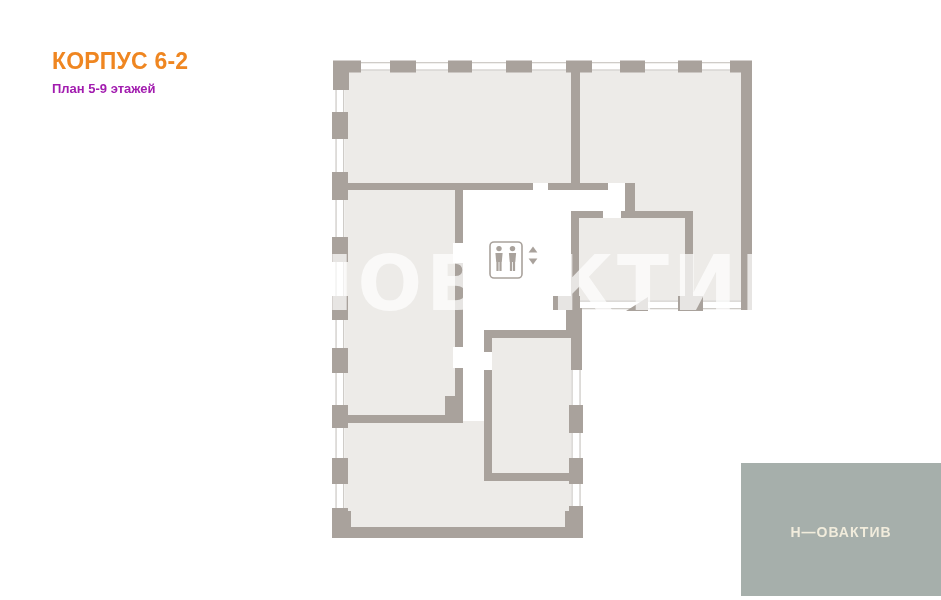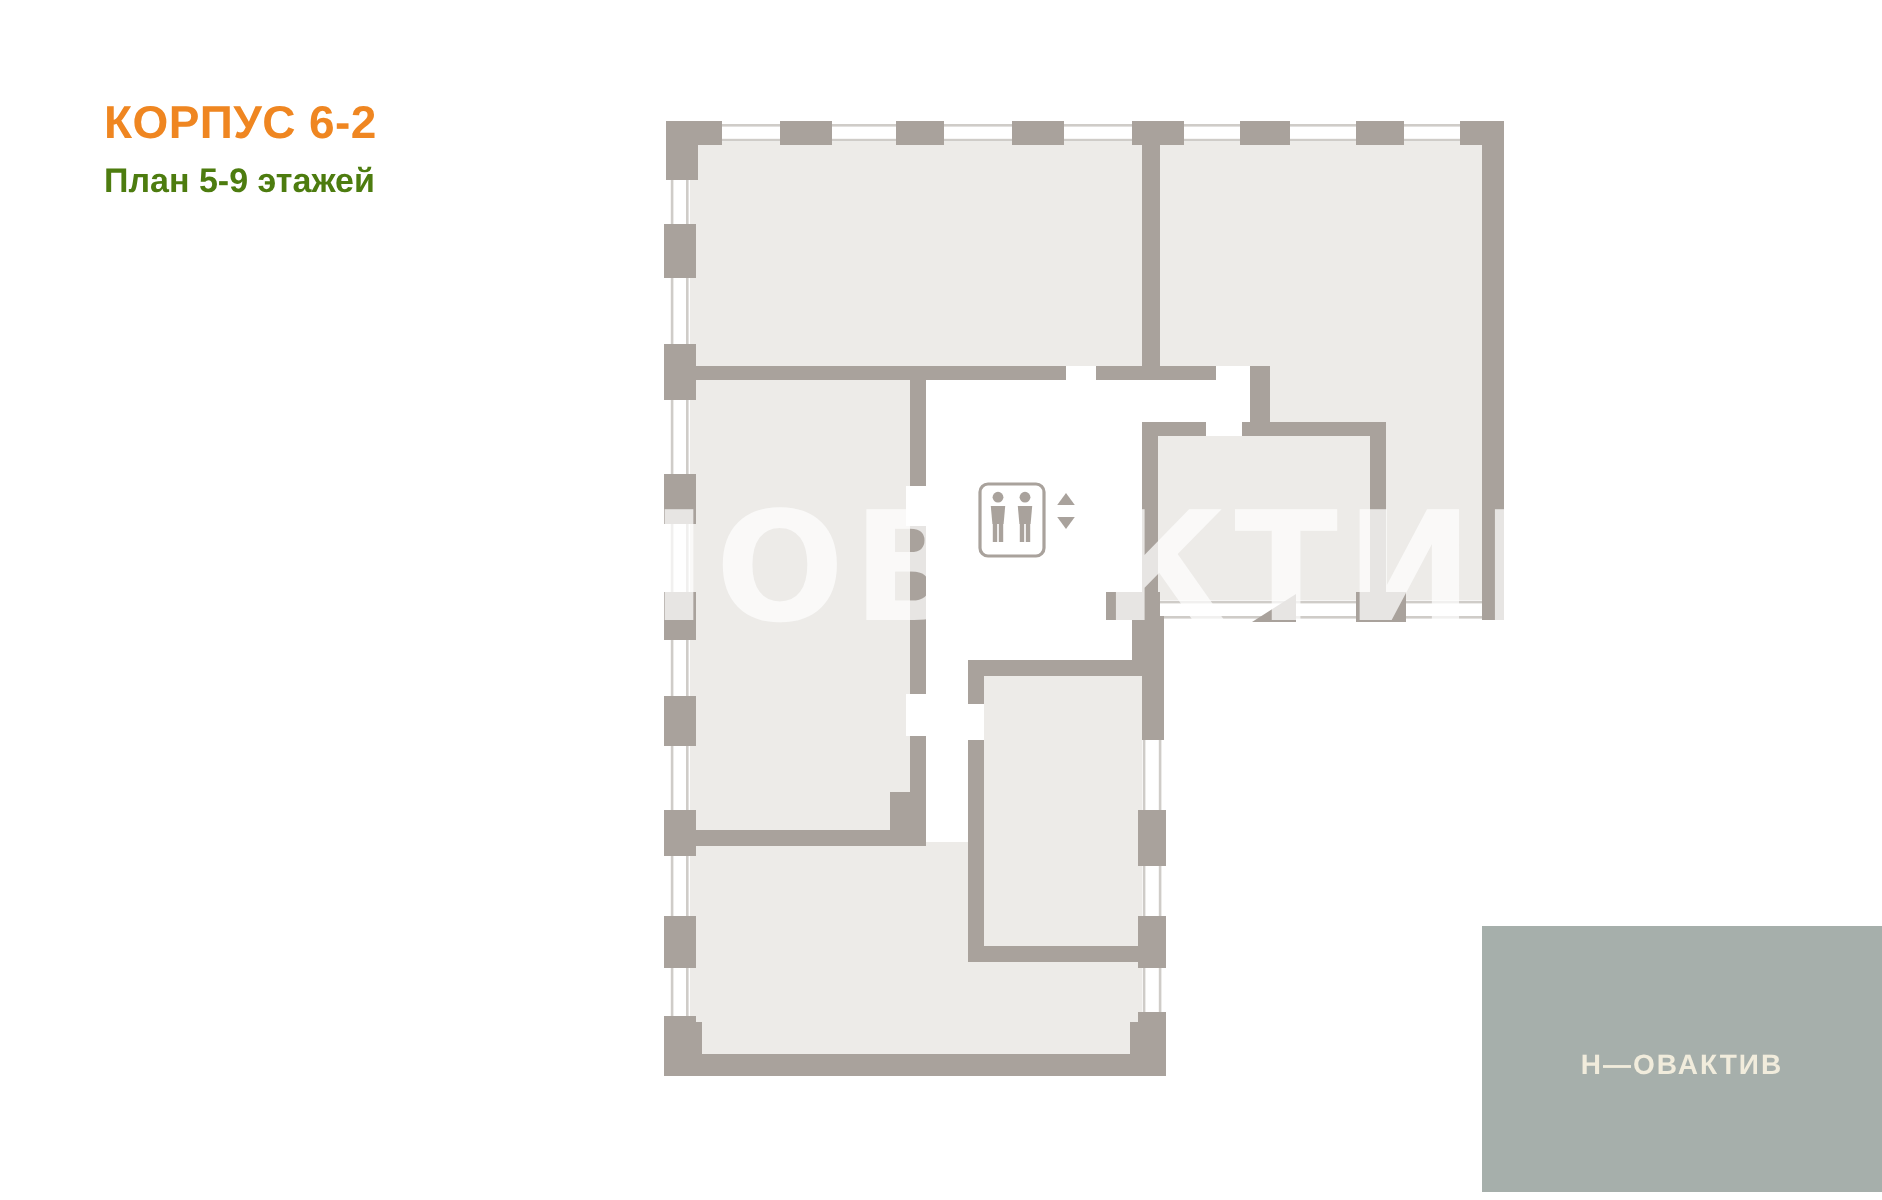--- a/index.html
+++ b/index.html
@@ -3,21 +3,21 @@
 <meta charset="utf-8">
 <style>
   html,body{margin:0;padding:0;background:#fff;}
   body{font-family:"Liberation Sans", sans-serif;}
   #stage{position:relative;width:941px;height:596px;background:#fff;overflow:hidden;}
 
   
   .hdr{position:absolute;left:52px;top:48px;line-height:1.18;}
   .hdr .l1{font-size:23px;font-weight:bold;color:var(--accent);letter-spacing:.2px;}
   .hdr .l2{font-size:22px;font-weight:bold;color:var(--accent);margin-top:7px;}
-  .hdr .l3{font-size:17px;font-weight:bold;color:#4d7c0f;margin-top:6px;}
+  .hdr .l3{font-size:13px;font-weight:bold;color:#a21caf;margin-top:6px;}
 
   
   #plan{position:absolute;left:0;top:0;}
   .wall{fill:var(--wall);}
   .fillroom{fill:var(--room);}
   .wline{fill:var(--window-line);}
   .white{fill:#ffffff;}
   .wm{fill:#ffffff;opacity:.72;font-weight:bold;font-family:"DejaVu Sans","Liberation Sans",sans-serif;letter-spacing:4px;font-size:76px;}
 
   

